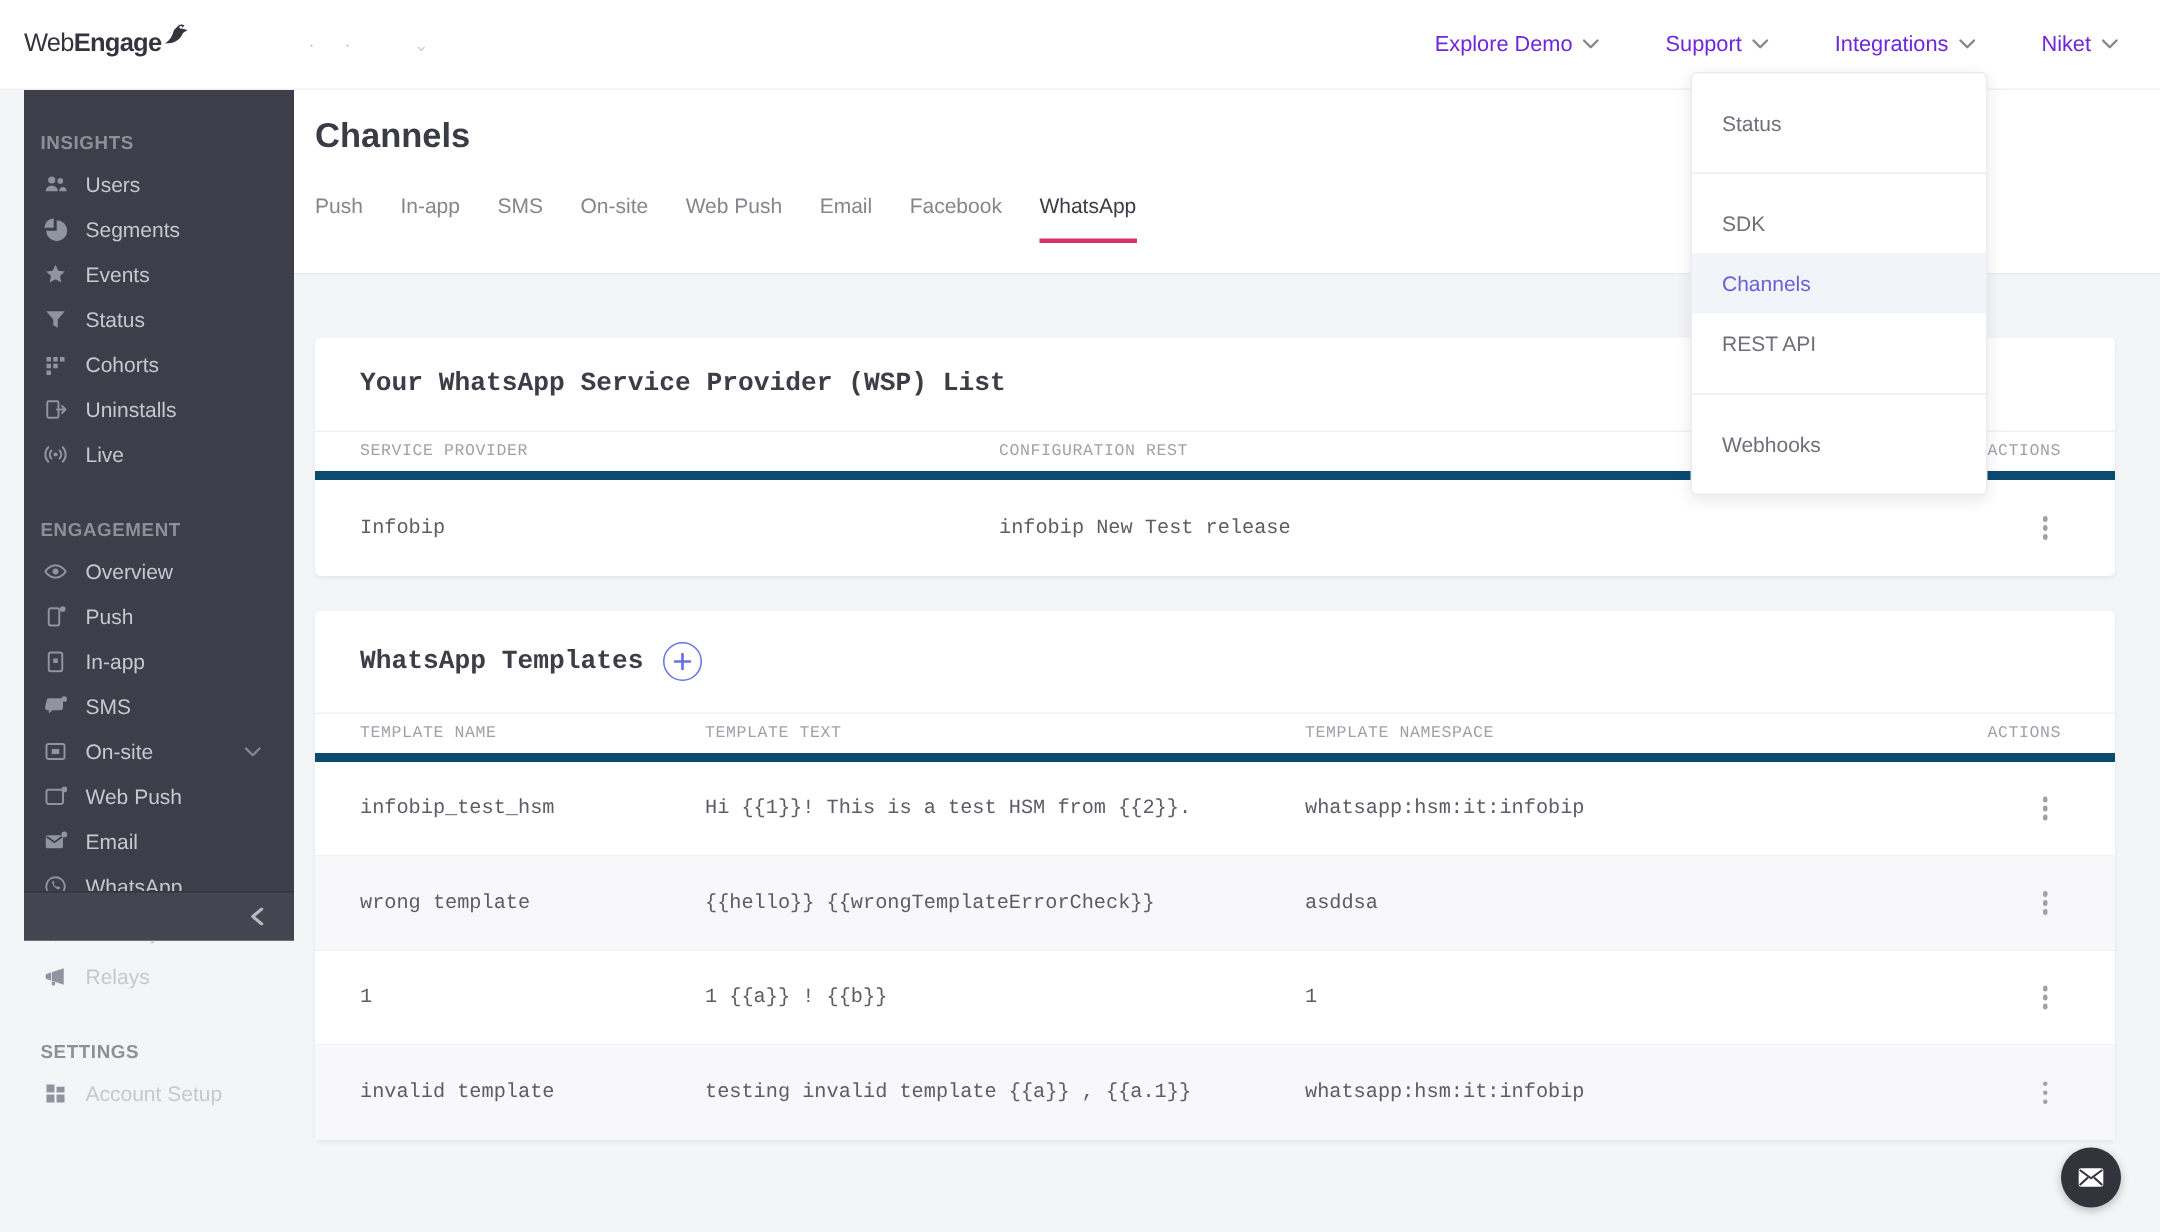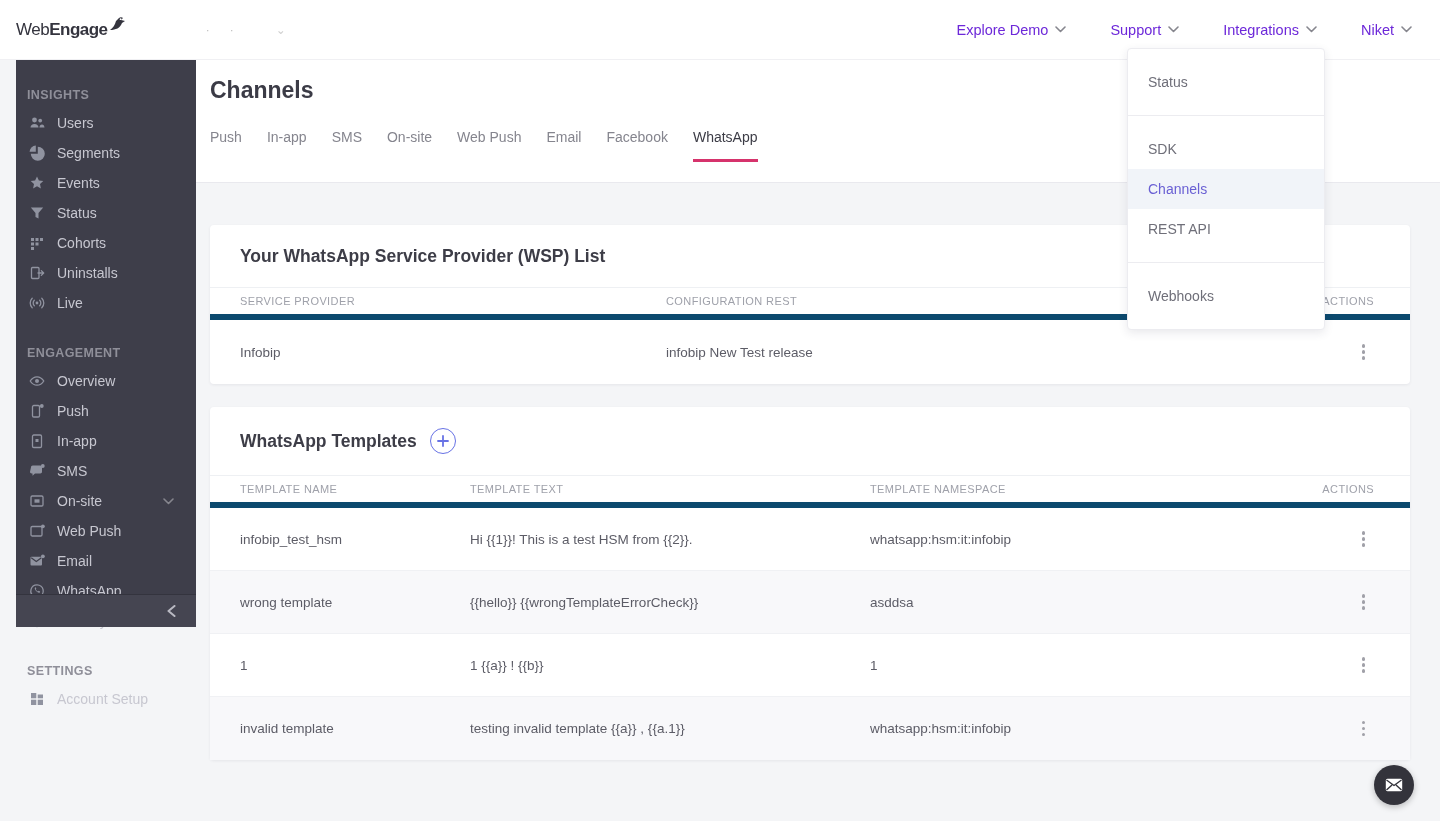--- a/index.html
+++ b/index.html
@@ -37,21 +37,21 @@
   .collapse-chev polyline { fill:none; stroke:#b9b9c2; stroke-width:2; stroke-linecap:round; stroke-linejoin:round; }
 
   
   .main { position:absolute; top:60px; left:180px; width:1260px; height:761px; }
   .page-head { height:123px; background:#fff; border-bottom:1px solid #e9e9ee; padding-left:30px; }
   .page-title { padding-top:17px; font-size:23px; font-weight:700; color:#3b3b46; }
   .tabs { display:flex; gap:25px; margin-top:25px; }
   .tab { font-size:14px; color:#85858e; padding-bottom:14px; border-bottom:3px solid transparent; cursor:pointer; }
   .tab.active { color:#3c3c46; border-bottom-color:#d6336c; }
 
-  .card { background:#fff; width:1200px; margin-left:30px; border-radius:4px; box-shadow:0 1px 3px rgba(50,50,80,.08); }
+  .card { background:#fff; width:1200px; margin-left:30px; border-radius:4px; box-shadow:0 1px 3px rgba(50,50,80,.08);font-family:Liberation Mono, monospace; }
   .card1 { margin-top:42px; }
   .card2 { margin-top:23px; }
   .card-title-row { display:flex; align-items:center; padding:0 30px; height:62px; }
   .card2 .card-title-row { height:68px; }
   .card-title { font-size:17.5px; font-weight:700; color:#3d3d47; }
   .add-btn { width:26px; height:26px; border-radius:50%; border:1.5px solid #6772e5; color:#6772e5; display:flex; align-items:center; justify-content:center; margin-left:13px; cursor:pointer; background:#fff; }
   .add-btn svg { width:12px; height:12px; }
   .add-btn line { stroke:#6772e5; stroke-width:1.8; stroke-linecap:round; }
 
   .wsp-grid { display:grid; grid-template-columns:426px 1fr 90px; align-items:center; padding:0 30px; }
@@ -279,20 +279,29 @@
       <div class="side-item">
         <span class="sicon">
             <svg viewBox="0 0 16 16">
               <path class="icon-fill" d="M8 1.2c2.1 1.5 3.1 3.6 3.1 6.1l-1.4 4.2H6.3L4.9 7.3c0-2.5 1-4.6 3.1-6.1z"></path>
               <circle cx="8" cy="5.8" r="1.1" fill="#3e3e4a"></circle>
               <path class="icon-fill" d="M5 9.5L3.2 12h2.2zM11 9.5l1.8 2.5h-2.2zM7 12.2h2L8 14.8z"></path>
             </svg>
           </span>
         <span class="slabel">Journeys</span>
       </div>
+      <div class="side-item">
+        <span class="sicon">
+            <svg viewBox="0 0 16 16">
+              <path class="icon-fill" d="M13.5 2.5v11l-8-2.6v-5.8zM5 5.3v5.4l-2.6-.8c-.6-.2-1-.8-1-1.4v-1c0-.6.4-1.2 1-1.4z"></path>
+              <path class="icon-fill" d="M5.7 11.2l2 .6v1.2a1.1 1.1 0 0 1-2.2 0z"></path>
+            </svg>
+          </span>
+        <span class="slabel">Relays</span>
+      </div>
     </div>
 
     <div class="side-section">
       <div class="side-section-title">SETTINGS</div>
       <div class="side-item">
         <span class="sicon">
             <svg viewBox="0 0 16 16">
               <rect class="icon-fill" x="2" y="2" width="5.3" height="5.3"></rect>
               <rect class="icon-fill" x="8.7" y="3.5" width="5.3" height="3.8"></rect>
               <rect class="icon-fill" x="2" y="8.7" width="5.3" height="5.3"></rect>

